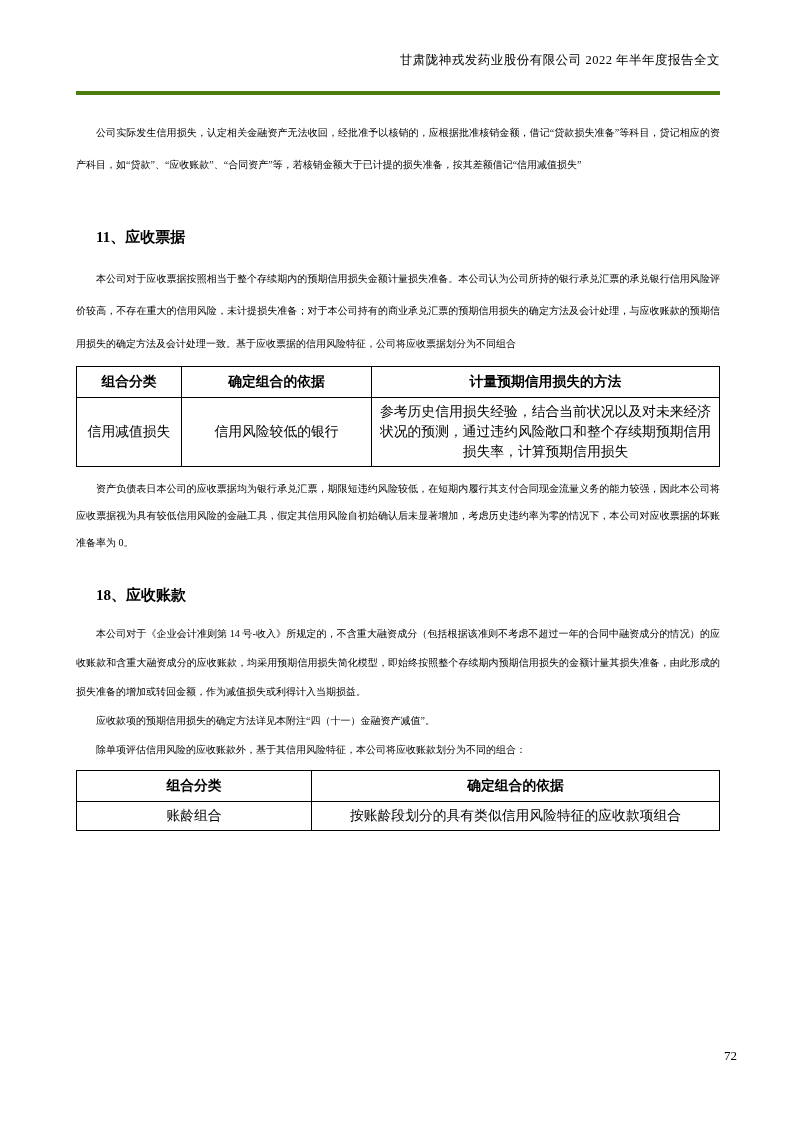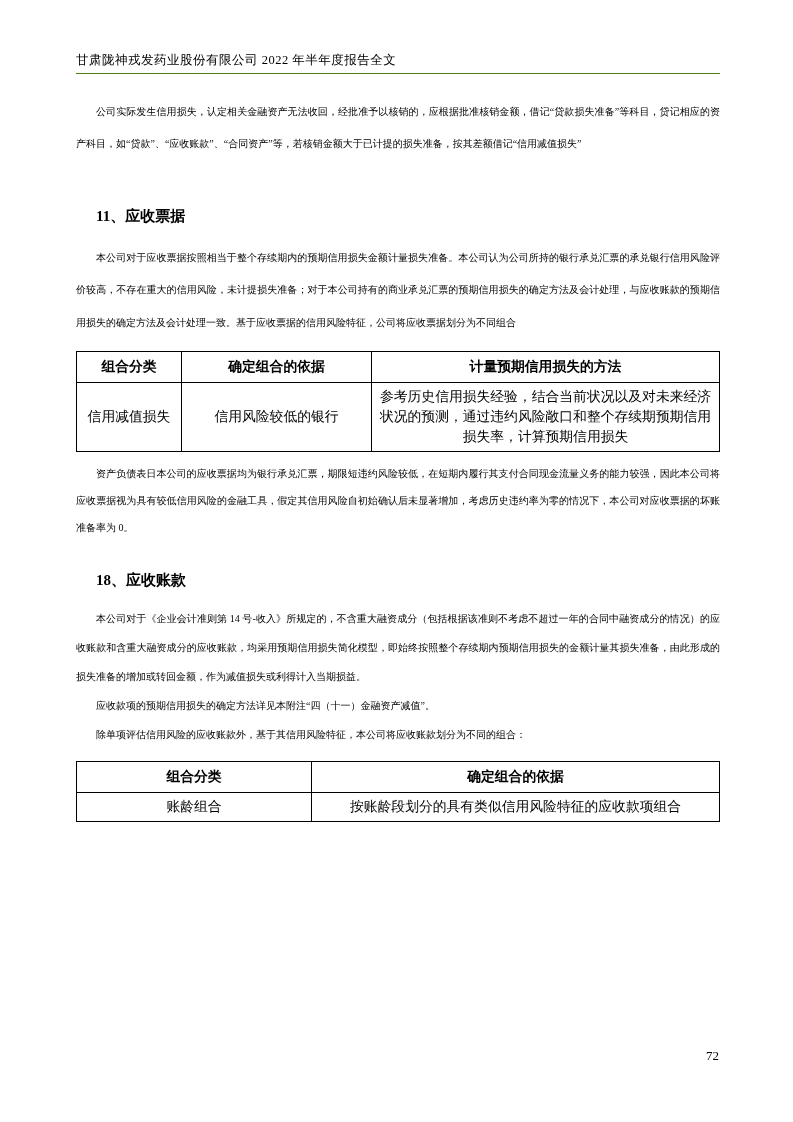--- a/index.html
+++ b/index.html
@@ -11,25 +11,25 @@
   .page {
     position: relative;
     width: 793px;
     height: 1122px;
     margin: 0 auto;
     background: #ffffff;
     padding: 52px 73px 0 76px;
     overflow: hidden;
   }
   .doc-header {
-    text-align: left;
+    text-align: right;
     font-size: 12.5px;
     letter-spacing: 0.5px;
-    padding-bottom: 4px;
-    border-bottom: 1px solid #4d7c0f;
+    padding-bottom: 22px;
+    border-bottom: 4px solid #4d7c0f;
   }
   .doc-main { padding-top: 22px; }
   .body-para {
     font-size: 10px;
     line-height: 32.4px;
     text-align: justify;
     text-indent: 2em;
   }
   .body-para.tight { line-height: 27px; }
   .body-para.mid { line-height: 29px; }
@@ -41,21 +41,21 @@
     margin-left: 20px;
   }
   .section-heading.second {
     margin-top: 30px;
     margin-bottom: 14px;
   }
   table.data-table {
     width: 100%;
     border-collapse: collapse;
     table-layout: fixed;
-    margin: 12px 0 8px 0;
+    margin: 6px 0 8px 0;
   }
   table.data-table th,
   table.data-table td {
     border: 1px solid #000;
     font-size: 13.8px;
   }
   table.data-table th {
     font-weight: bold;
     text-align: center;
     padding: 6px 4px;
@@ -65,21 +65,21 @@
     vertical-align: middle;
     padding: 4px 7px;
     line-height: 20px;
   }
   td.justify { text-align: justify; padding: 3px 6px; }
   .t1c1 { width: 105px; }
   .t1c2 { width: 190px; }
   .t2c1 { width: 235px; }
   .page-footer {
     position: absolute;
-    right: 74px;
+    right: 56px;
     bottom: 58px;
     font-size: 13px;
   }
 </style>
 </head>
 <body>
 
 <div class="page">
 
   <div class="doc-header">

